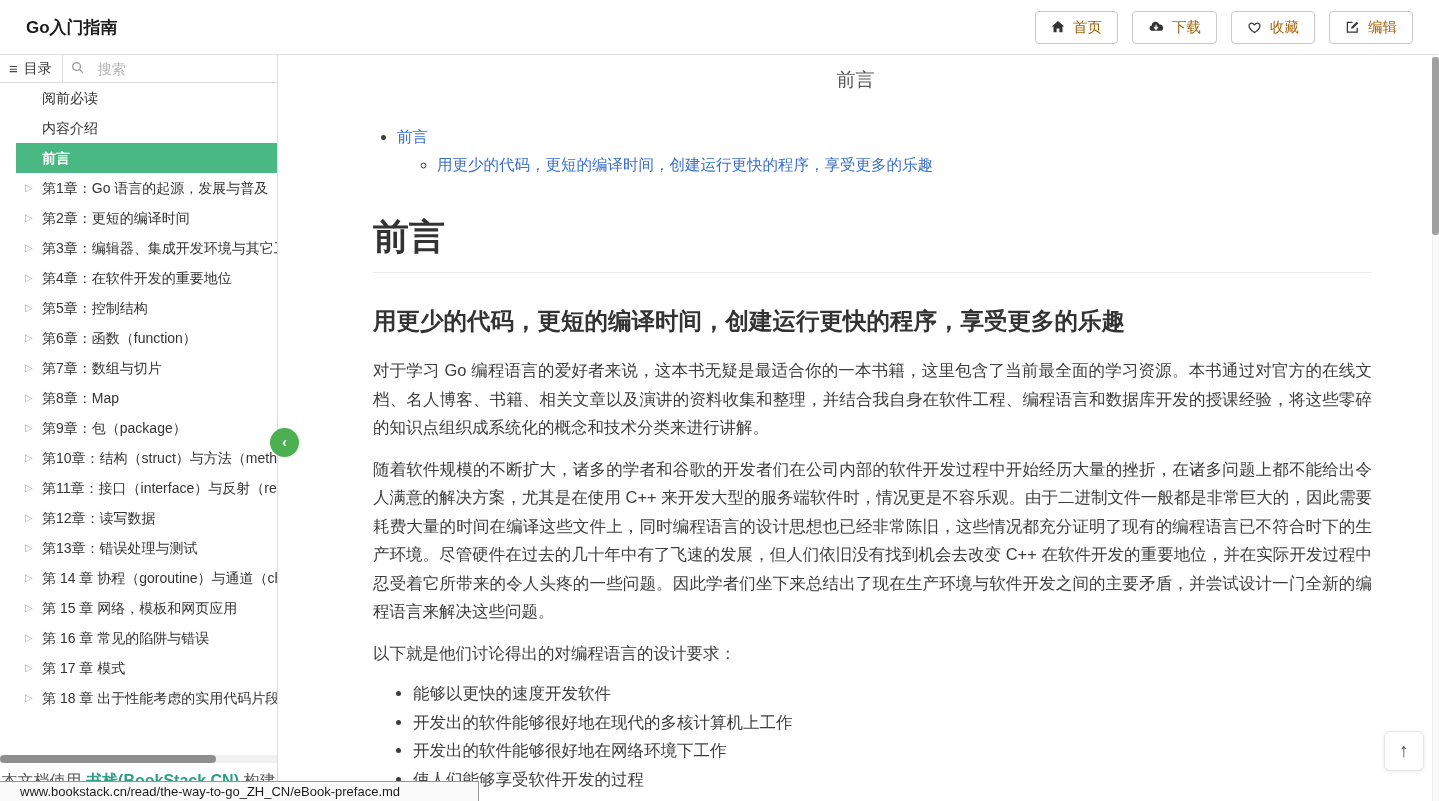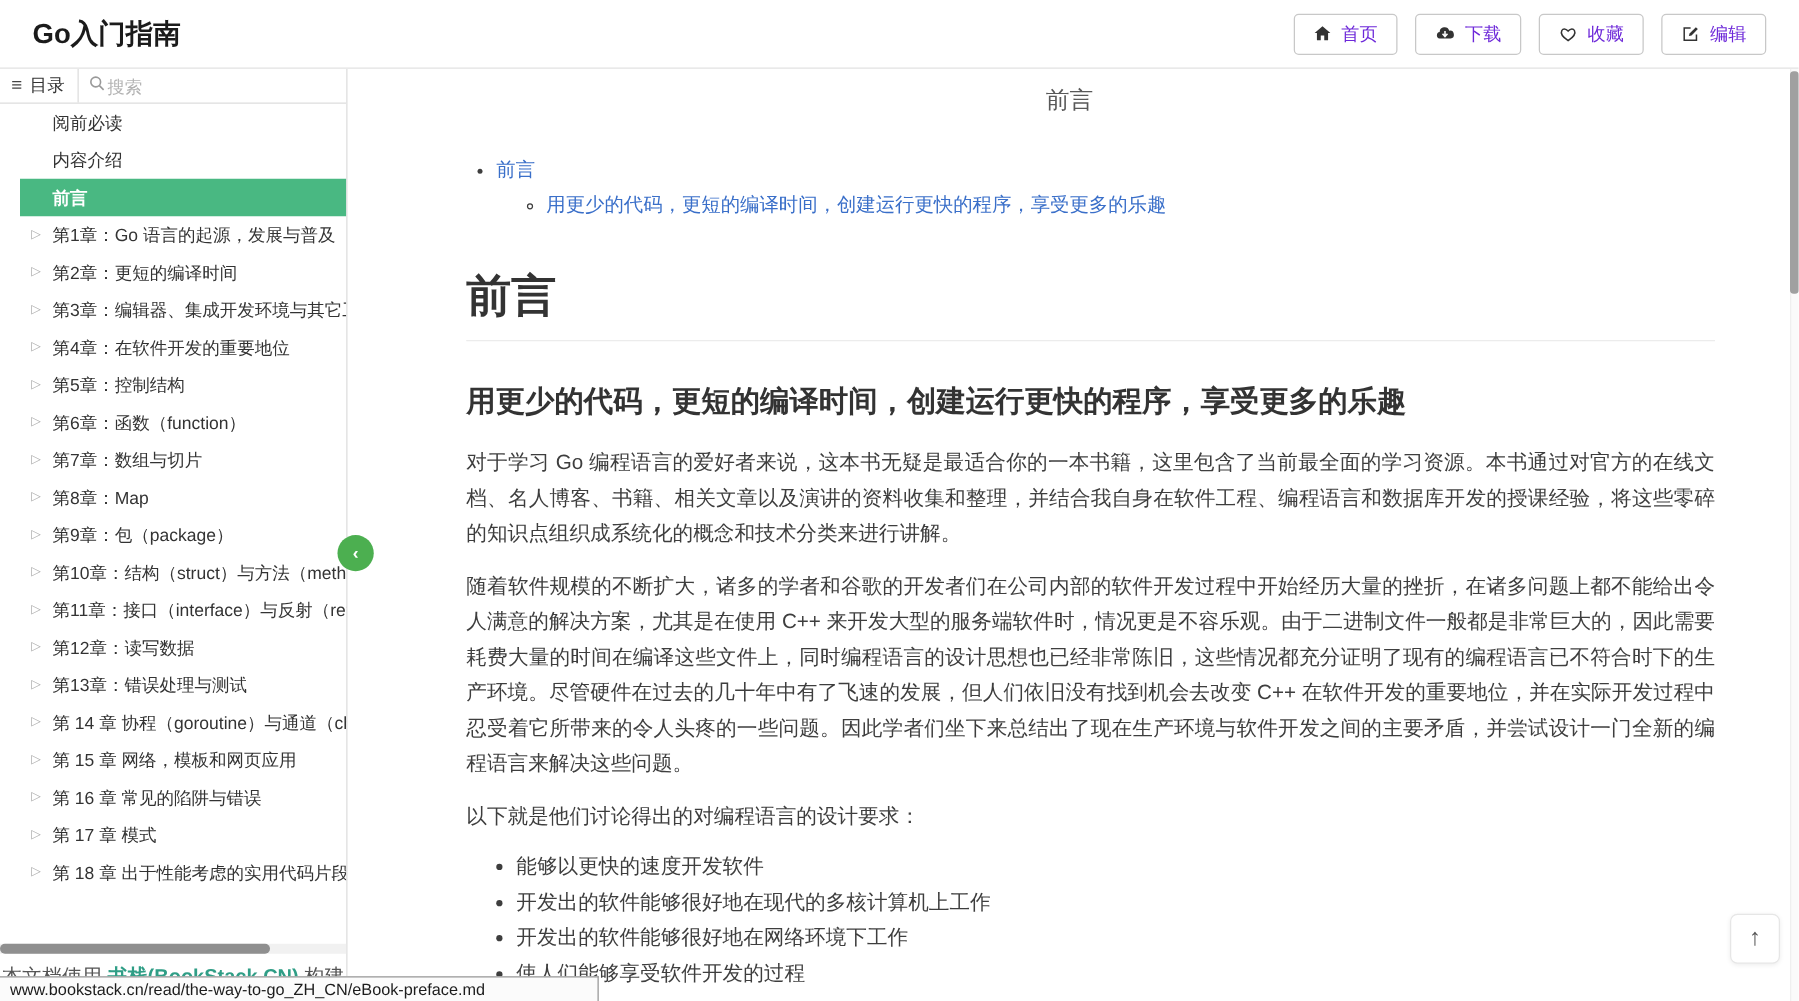--- a/index.html
+++ b/index.html
@@ -8,42 +8,42 @@
     position:relative; background:#fff; color:#333;
     font-family:"Liberation Sans","DejaVu Sans",sans-serif;
   }
   
   .app-header {
     position:absolute; top:0; left:0; right:0; height:55px;
     background:#fff; border-bottom:1px solid #e2e2e2;
     display:flex; align-items:center; justify-content:space-between;
     padding:0 26px; z-index:20;
   }
-  .book-title { font-size:22px; font-weight:bold; color:#1b1b1b; }
+  .book-title { font-size:17px; font-weight:bold; color:#1b1b1b; }
   .header-actions { display:flex; gap:14px; }
   .hbtn {
     display:inline-flex; align-items:center; gap:8px; height:33px;
     padding:0 15px; background:#fff; border:1px solid #c8c8c8;
-    border-radius:4px; font-size:14.5px; color:#6d28d9; cursor:pointer;
+    border-radius:4px; font-size:14.5px; color:#a16207; cursor:pointer;
     font-family:inherit;
   }
   .hbtn svg { display:block; }
   
   .sidebar {
     position:absolute; top:55px; left:0; width:278px; bottom:0;
     background:#fff; border-right:1px solid #ddd; overflow:hidden; z-index:5;
   }
   .side-head { height:28px; display:flex; align-items:stretch; border-bottom:1px solid #ddd; }
   .toc-tab {
     display:flex; align-items:center; gap:6px; padding:0 10px 0 9px;
     font-size:14px; color:#333; border-right:1px solid #ddd; cursor:pointer;
     white-space:nowrap;
   }
   .menu-glyph { font-size:15px; color:#444; line-height:1; }
-  .search-box { flex:1; display:flex; align-items:center; gap:2px; padding:0 8px; }
+  .search-box { flex:1; display:flex; align-items:center; gap:14px; padding:0 8px; }
   .search-box input {
     flex:1; border:none; outline:none; font-size:14px; color:#333;
     font-family:inherit; background:transparent;
   }
   .search-box input::placeholder { color:#b3b3b3; }
   .toc-list { position:absolute; top:28px; left:16px; right:0; }
   .toc-item {
     position:relative; height:30px; line-height:30px; padding-left:26px;
     font-size:14px; color:#333; white-space:nowrap; overflow:hidden;
     cursor:pointer;
@@ -102,21 +102,21 @@
     position:absolute; right:0; top:55px; bottom:0; width:7px;
     background:#fafafa; border-left:1px solid #efefef; z-index:12;
   }
   .v-scrollbar .thumb {
     position:absolute; right:0; top:2px; width:7px; height:178px;
     background:#a0a0a0; border-radius:3px; cursor:pointer;
   }
   .status-tooltip {
     position:absolute; left:0; bottom:0; height:20px; min-width:479px;
     background:#fbfbfb; border:1px solid #969696; border-left:none; border-bottom:none;
-    font-size:13px; color:#1c1c1c; line-height:19px; padding:0 8px;
+    font-size:13px; color:#1c1c1c; line-height:19px; padding:0 20px;
     z-index:30; white-space:nowrap;
   }
 </style>
 </head>
 <body>
 
 <div class="app-header">
   <div class="book-title">Go入门指南</div>
   <div class="header-actions">
     <button class="hbtn">

